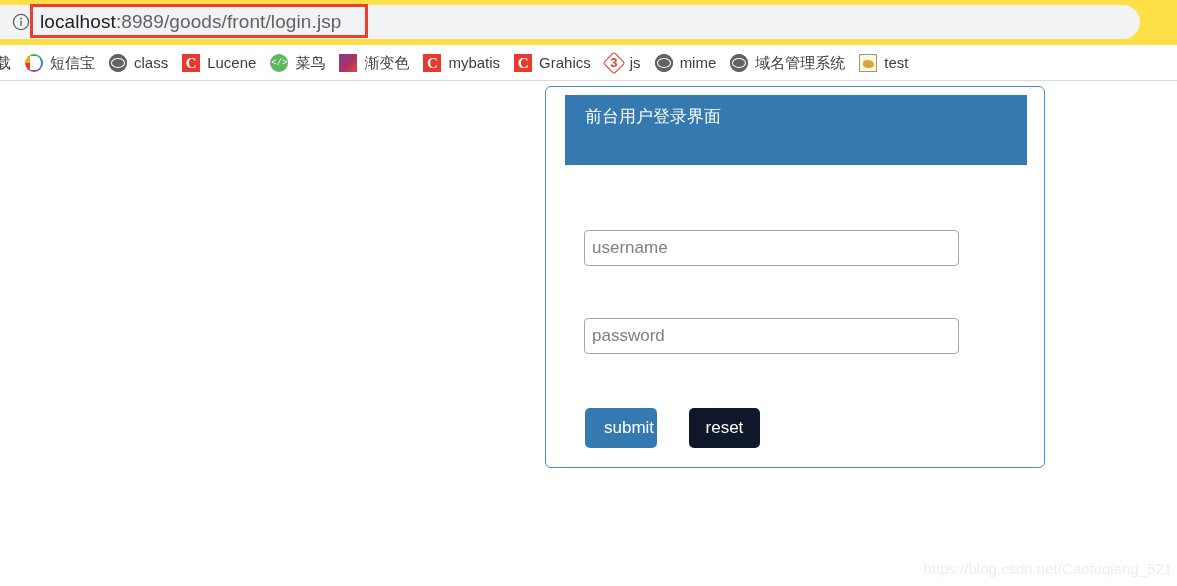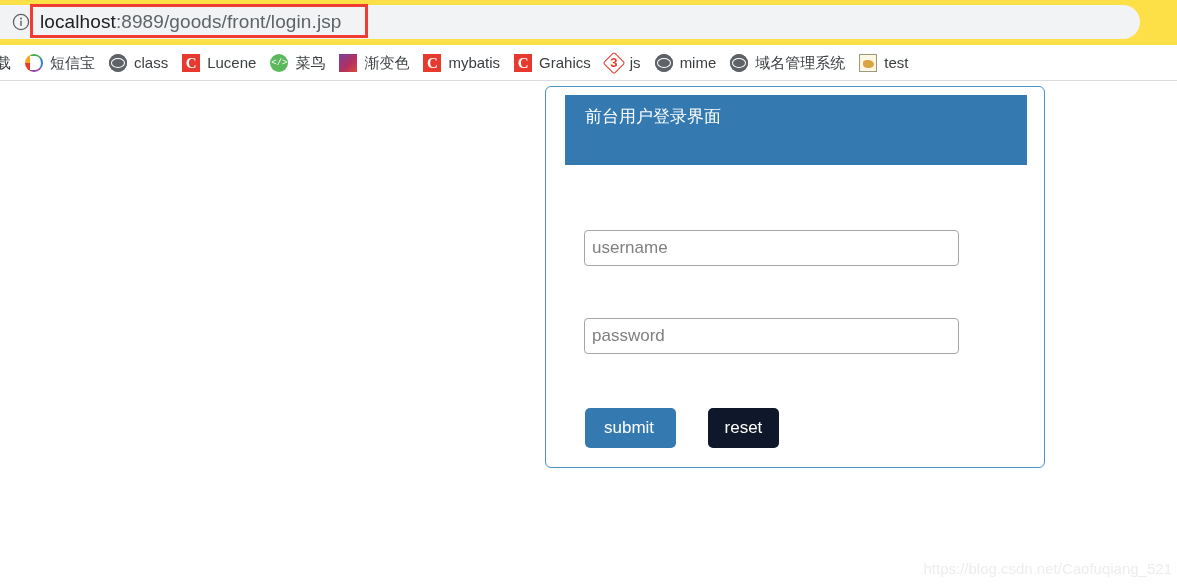--- a/index.html
+++ b/index.html
@@ -277,21 +277,21 @@
     color: #ffffff;
     font-size: 17px;
     line-height: 20px;
     padding: 10px 17px;
     font-family: "Liberation Sans", sans-serif;
     cursor: pointer;
   }
   .btn-submit {
     background: #3479b0;
     padding-left: 19px;
-    padding-right: 22px;
+    padding-right: 3px;
   }
   .btn-reset {
     background: #0f172a;
     margin-left: 27px;
   }
 
   .watermark {
     position: absolute;
     right: 5px;
     bottom: 9px;

